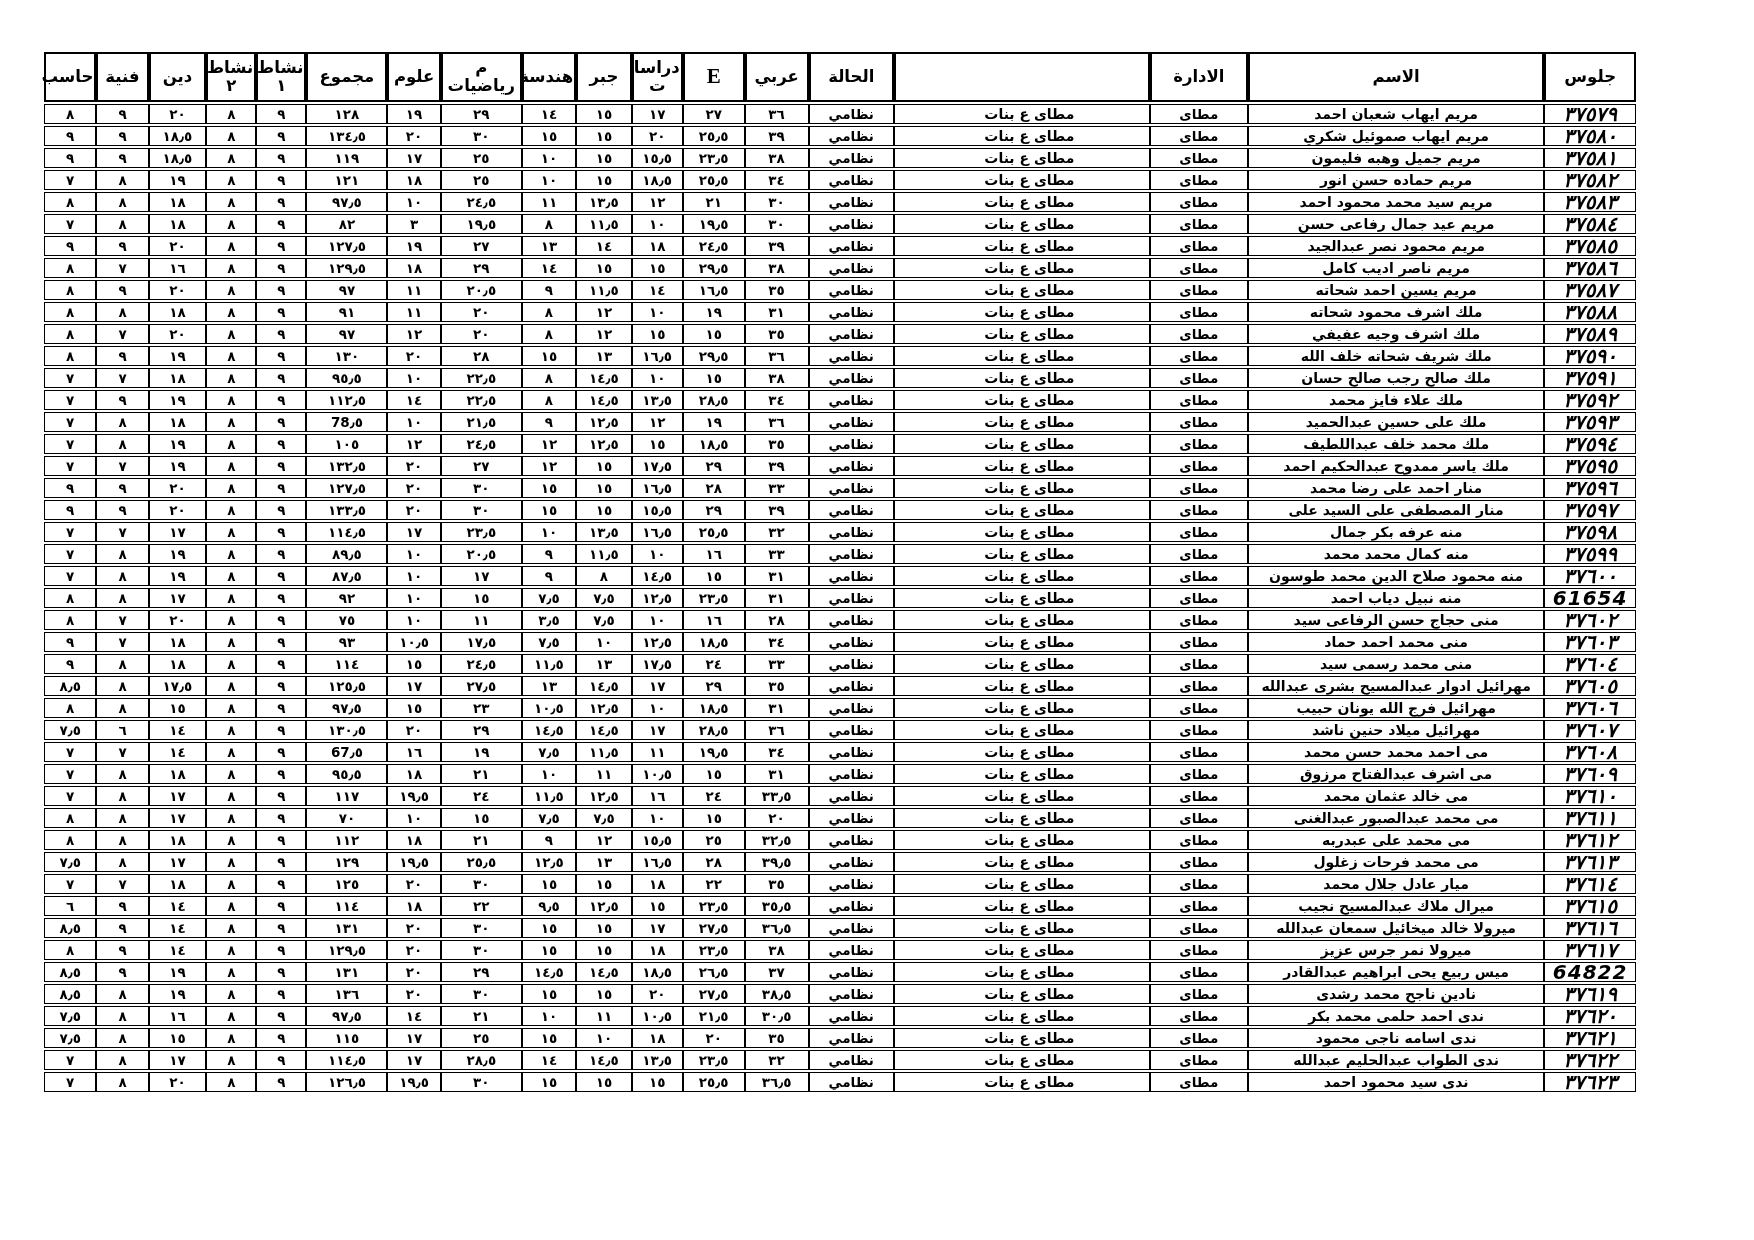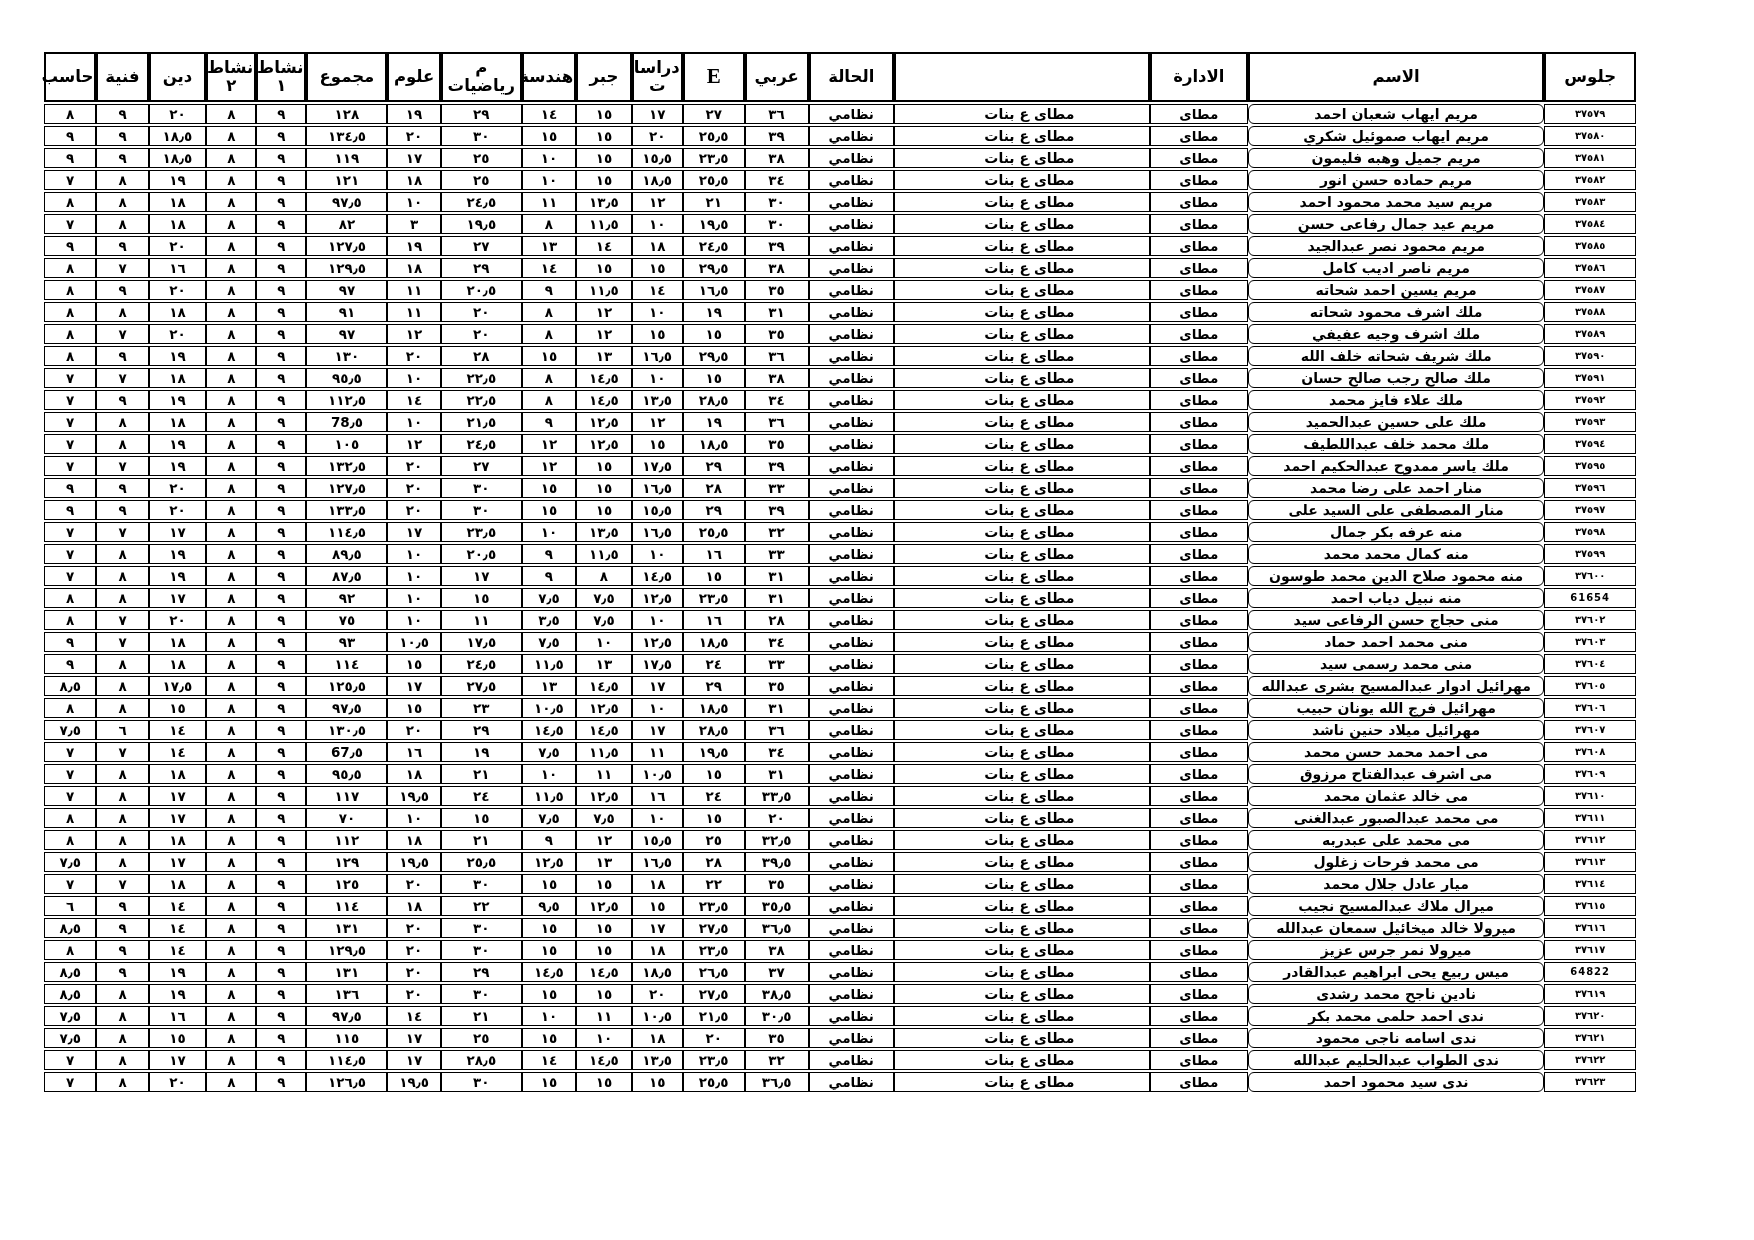--- a/index.html
+++ b/index.html
@@ -26,23 +26,23 @@
   }
   th.latin-header{font-family:"Liberation Serif", serif;font-size:21px;}
   td{
     border:1.7px solid #000;
     font-weight:bold;font-size:13.5px;
     height:18px;line-height:18px;padding:0 2px;
     text-align:center;vertical-align:middle;
     white-space:nowrap;overflow:hidden;
     background:#fff;color:#000;
   }
-  td.name-cell{font-size:14px;border-radius:6px;}
+  td.name-cell{font-size:14px;}
   td.school-cell{font-size:14px;padding-left:17px;}
-  td.seat-cell{font-size:10px;letter-spacing:1px;}
+  td.seat-cell{font-size:20px;letter-spacing:1px;font-style:italic;}
 </style>
 </head>
 <body>
 
 <div class="sheet">
   <table class="grades">
     <colgroup>
       <col style="width:86px">
         <col style="width:278px">
         <col style="width:92px">

